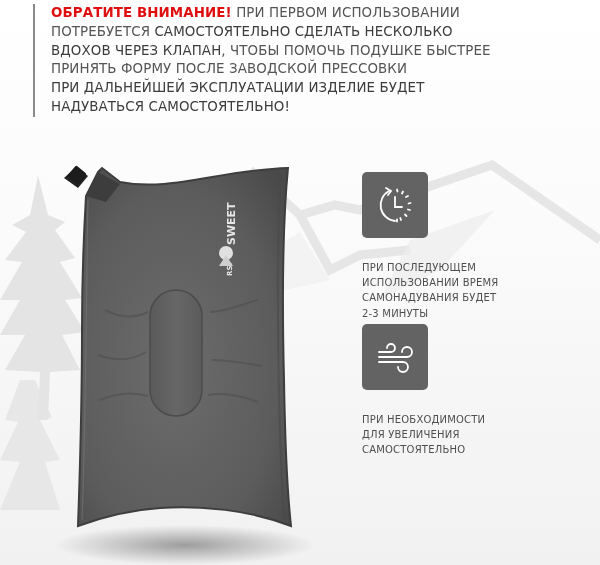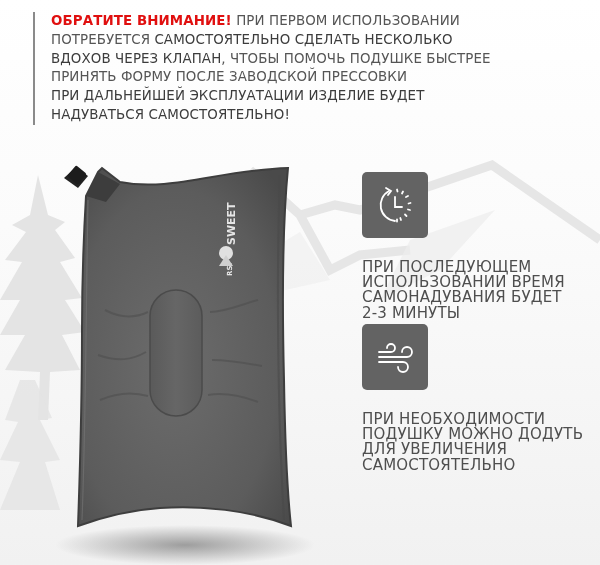--- a/index.html
+++ b/index.html
@@ -5,41 +5,41 @@
   * { margin:0; padding:0; box-sizing:border-box; }
   html, body { width:600px; height:565px; overflow:hidden; }
   body {
     position:relative;
     background: linear-gradient(180deg, #ffffff 0%, #fbfbfb 40%, #f1f1f1 100%);
     font-family: "DejaVu Sans", sans-serif;
     color:#4a4a4a;
   }
   .bg-art { position:absolute; left:0; top:0; width:600px; height:565px; z-index:0; }
   .notice {
-    position:absolute; left:33px; top:12px; width:520px;
+    position:absolute; left:33px; top:4px; width:520px;
     border-left:2px solid #8a8a8a;
     padding-left:16px; padding-top:0;
     z-index:2;
   }
   .notice p {
     font-size:13.4px; line-height:18.8px; letter-spacing:0.1px;
     text-transform:uppercase; color:#555; white-space:nowrap;
     font-family: "DejaVu Sans", sans-serif;
   }
   .notice b { font-weight:normal; color:#3c3c3c; }
   .notice .alert { color:#e00f0f; font-weight:bold; }
   .pillow { position:absolute; left:40px; top:140px; width:290px; height:425px; z-index:1; }
   .feature { position:absolute; left:362px; z-index:2; }
   .icon-box {
     width:66px; height:66px; background:#636363; border-radius:5px;
     display:flex; align-items:center; justify-content:center;
   }
   .feature-text {
     margin-top:22px;
-    font-size:15px; line-height:15.2px; color:#4e4e4e;
+    font-size:10px; line-height:15.2px; color:#4e4e4e;
     text-transform:uppercase; white-space:nowrap; letter-spacing:0.2px;
   }
 </style>
 </head>
 <body>
 
 <svg class="bg-art" viewBox="0 0 600 565">
   <defs>
     <linearGradient id="leftfade" x1="0" y1="0" x2="1" y2="0">
       <stop offset="0" stop-color="#ffffff" stop-opacity="0"></stop>
@@ -158,17 +158,16 @@
     <svg width="44" height="44" viewBox="0 0 44 44">
       <g fill="none" stroke="#fff" stroke-width="1.8" stroke-linecap="round">
         <path d="M6,17 H18 A4,4 0 1 0 14,13"></path>
         <path d="M6,22 H34 A5,5 0 1 0 29,17"></path>
         <path d="M6,27 H30 A5,5 0 1 1 25,32"></path>
       </g>
     </svg>
   </div>
   <div class="feature-text">
     <div>ПРИ НЕОБХОДИМОСТИ</div>
-    <div>ПОДУШКУ МОЖНО ДОДУТЬ</div>
     <div>ДЛЯ УВЕЛИЧЕНИЯ</div>
     <div>САМОСТОЯТЕЛЬНО</div>
   </div>
 </div>
 
 </body></html>

